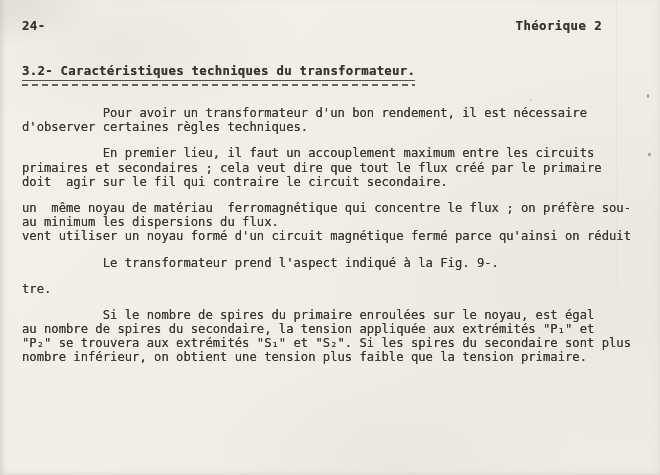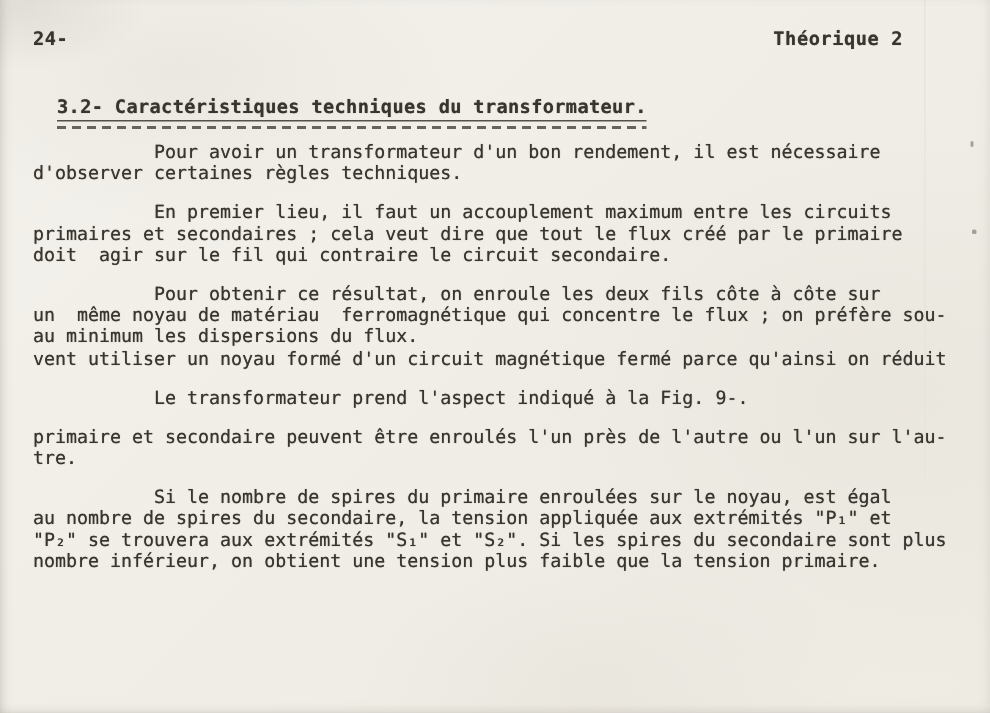--- a/index.html
+++ b/index.html
@@ -39,39 +39,39 @@
   .typed{
     color:var(--ink);
     text-shadow:0 0 0.55px rgba(56,52,46,0.75);
   }
   .header-row{
     position:absolute;top:18px;left:22px;right:58px;
     display:flex;justify-content:space-between;
     font-size:12.4px;font-weight:bold;letter-spacing:0.4px;
   }
   .heading-wrap{
-    position:absolute;top:60px;left:22px;margin-left:16px;
+    position:absolute;top:60px;left:22px;
   }
   .heading-text{
     display:inline-block;
     font-size:12.4px;font-weight:bold;letter-spacing:0.25px;
     padding-bottom:2px;
     border-bottom:1.5px solid rgba(56,52,46,0.85);
     white-space:pre;
   }
   .heading-dashes{
     height:2px;margin-top:2.5px;width:100%;
     background:repeating-linear-gradient(90deg,
       rgba(56,52,46,0.75) 0 6px, transparent 6px 10px);
   }
   .content{
     position:absolute;top:94px;left:22px;width:626px;
     font-size:12.2px;line-height:14.2px;
   }
-  .para{margin:0 0 12px 0;}
+  .para{margin:12px 0 12px 0;}
   .line{white-space:pre;height:14.2px;}
 </style>
 </head>
 <body>
 
 <div class="page">
 
   <div class="fold-line"></div>
   <div class="speck s1"></div>
   <div class="speck s2"></div>
@@ -91,30 +91,28 @@
       <div class="para">
         <div class="line">           Pour avoir un transformateur d'un bon rendement, il est nécessaire</div>
         <div class="line">d'observer certaines règles techniques.</div>
       </div>
       <div class="para">
         <div class="line">           En premier lieu, il faut un accouplement maximum entre les circuits</div>
         <div class="line">primaires et secondaires ; cela veut dire que tout le flux créé par le primaire</div>
         <div class="line">doit  agir sur le fil qui contraire le circuit secondaire.</div>
       </div>
       <div class="para">
-        <div class="line">           Pour obtenir ce résultat, on enroule les deux fils côte à côte sur</div>
         <div class="line">un  même noyau de matériau  ferromagnétique qui concentre le flux ; on préfère sou-</div>
         <div class="line">au minimum les dispersions du flux.</div>
         <div class="line">vent utiliser un noyau formé d'un circuit magnétique fermé parce qu'ainsi on réduit</div>
       </div>
       <div class="para">
         <div class="line">           Le transformateur prend l'aspect indiqué à la Fig. 9-.</div>
       </div>
       <div class="para">
-        <div class="line">primaire et secondaire peuvent être enroulés l'un près de l'autre ou l'un sur l'au-</div>
         <div class="line">tre.</div>
       </div>
       <div class="para">
         <div class="line">           Si le nombre de spires du primaire enroulées sur le noyau, est égal</div>
         <div class="line">au nombre de spires du secondaire, la tension appliquée aux extrémités "P₁" et</div>
         <div class="line">"P₂" se trouvera aux extrémités "S₁" et "S₂". Si les spires du secondaire sont plus</div>
         <div class="line">nombre inférieur, on obtient une tension plus faible que la tension primaire.</div>
       </div>
     </div>
 

